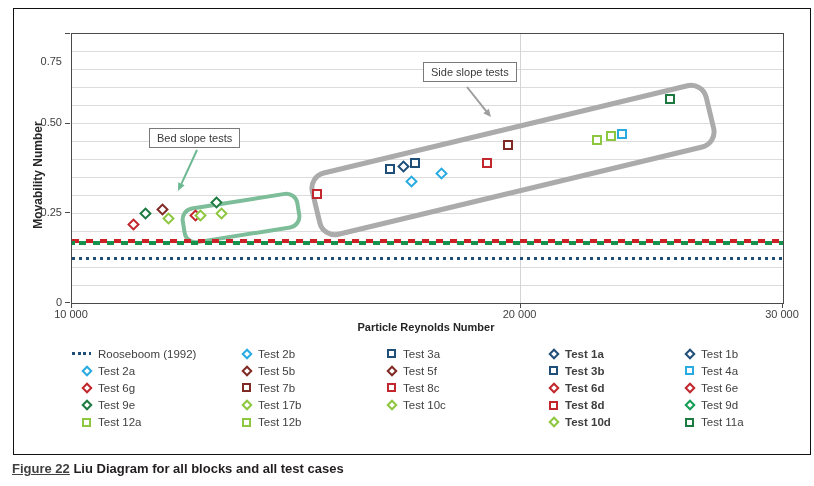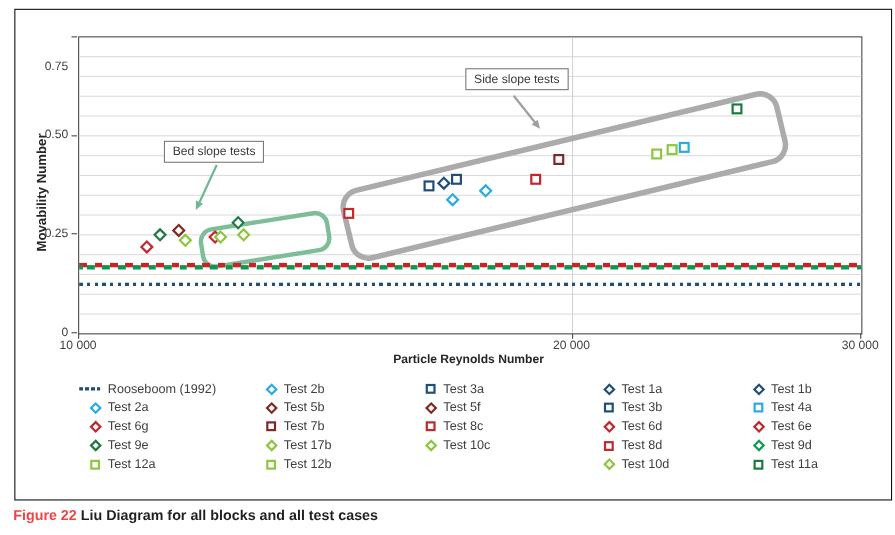--- a/index.html
+++ b/index.html
@@ -30,21 +30,21 @@
   .callout.side{left:409px;top:53px;}
   .arrows{position:absolute;left:0;top:0;z-index:5;pointer-events:none;}
   .legend{position:absolute;top:336px;left:0;width:796px;height:105px;font-size:11.5px;color:#3f3f3f;}
   .legend-col{position:absolute;top:0;}
   .legend-row{display:flex;align-items:center;height:17.2px;white-space:nowrap;text-align:right;}
   .mk{width:22px;display:flex;justify-content:flex-end;align-items:center;margin-right:7px;flex:0 0 22px;}
   .sw-diamond{width:4px;height:4px;border:2px solid var(--c);background:#fff;transform:rotate(45deg);}
   .sw-square{width:5px;height:5px;border:2px solid var(--c);background:#fff;}
   .sw-line{width:19px;height:4px;}
   .caption{position:absolute;left:12px;top:461px;font-size:13px;font-weight:bold;}
-  .cap-num{color:#ef4444;}
+  .cap-num{color:#404040;text-decoration:underline;}
   .cap-text{color:#231f20;}
 </style>
 </head>
 <body>
 
 <div class="page">
   <div class="figure-box">
 
     <div class="y-title">Movability Number</div>
     <div class="x-title">Particle Reynolds Number</div>
@@ -190,21 +190,21 @@
             </div>
             <div class="">Test 8c</div>
           </div>
           <div class="legend-row">
             <div class="mk">
               <div class="sw-diamond" style="--c: #8dc63f;"></div>
             </div>
             <div class="">Test 10c</div>
           </div>
         </div>
-        <div class="legend-col" style="left: 522px;">
+        <div class="legend-col" style="left: 522px; font-weight: bold;">
           <div class="legend-row">
             <div class="mk">
               <div class="sw-diamond" style="--c: #1f4e79;"></div>
             </div>
             <div class="">Test 1a</div>
           </div>
           <div class="legend-row">
             <div class="mk">
               <div class="sw-square" style="--c: #1f4e79;"></div>
             </div>

